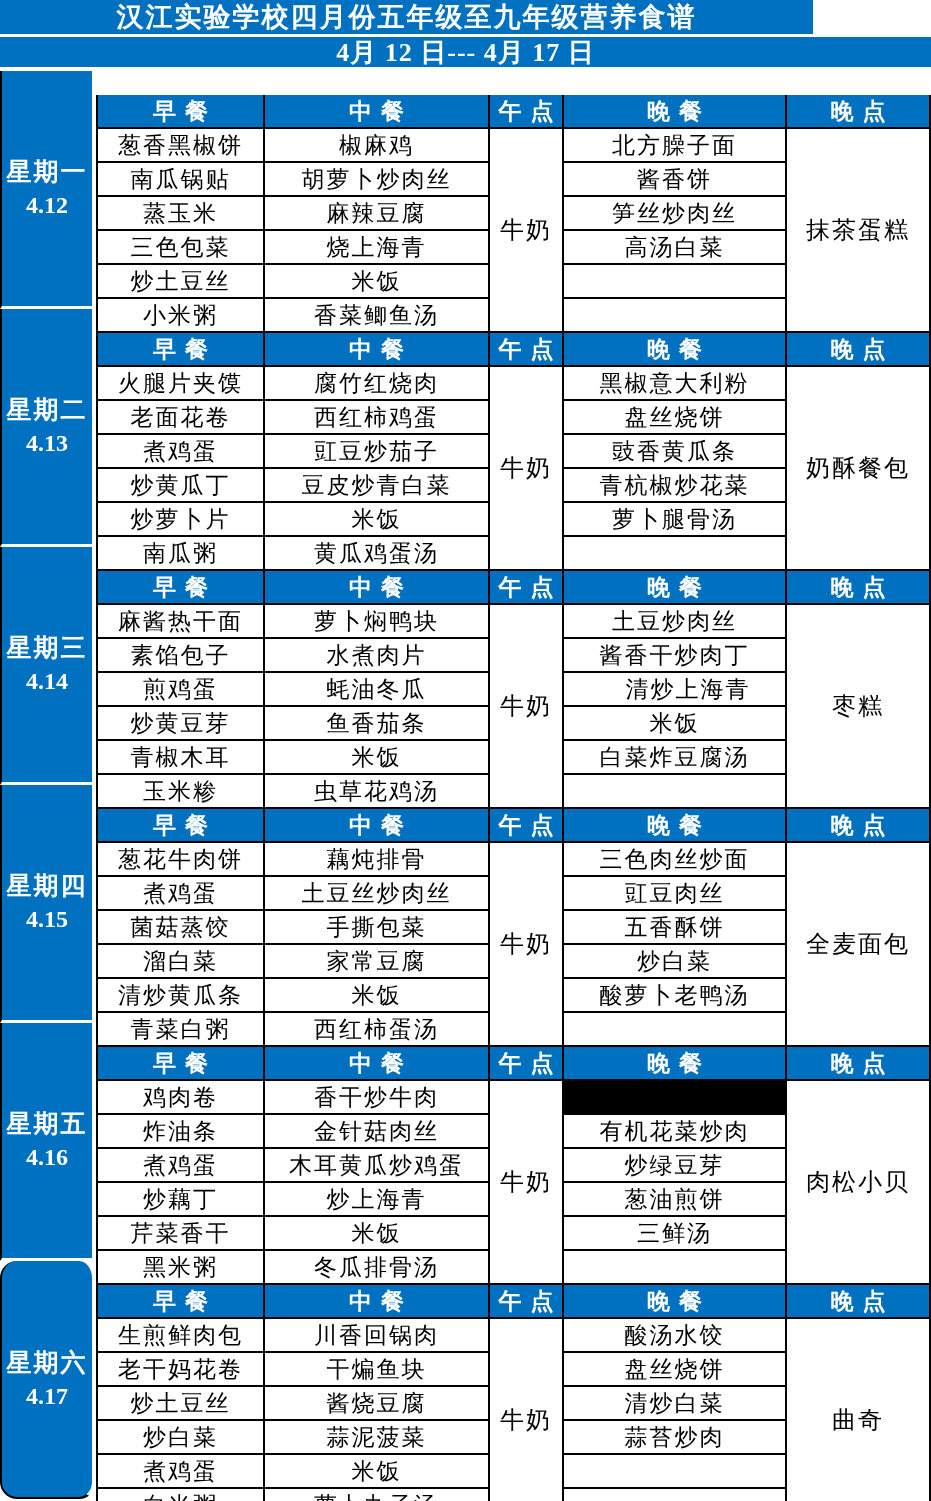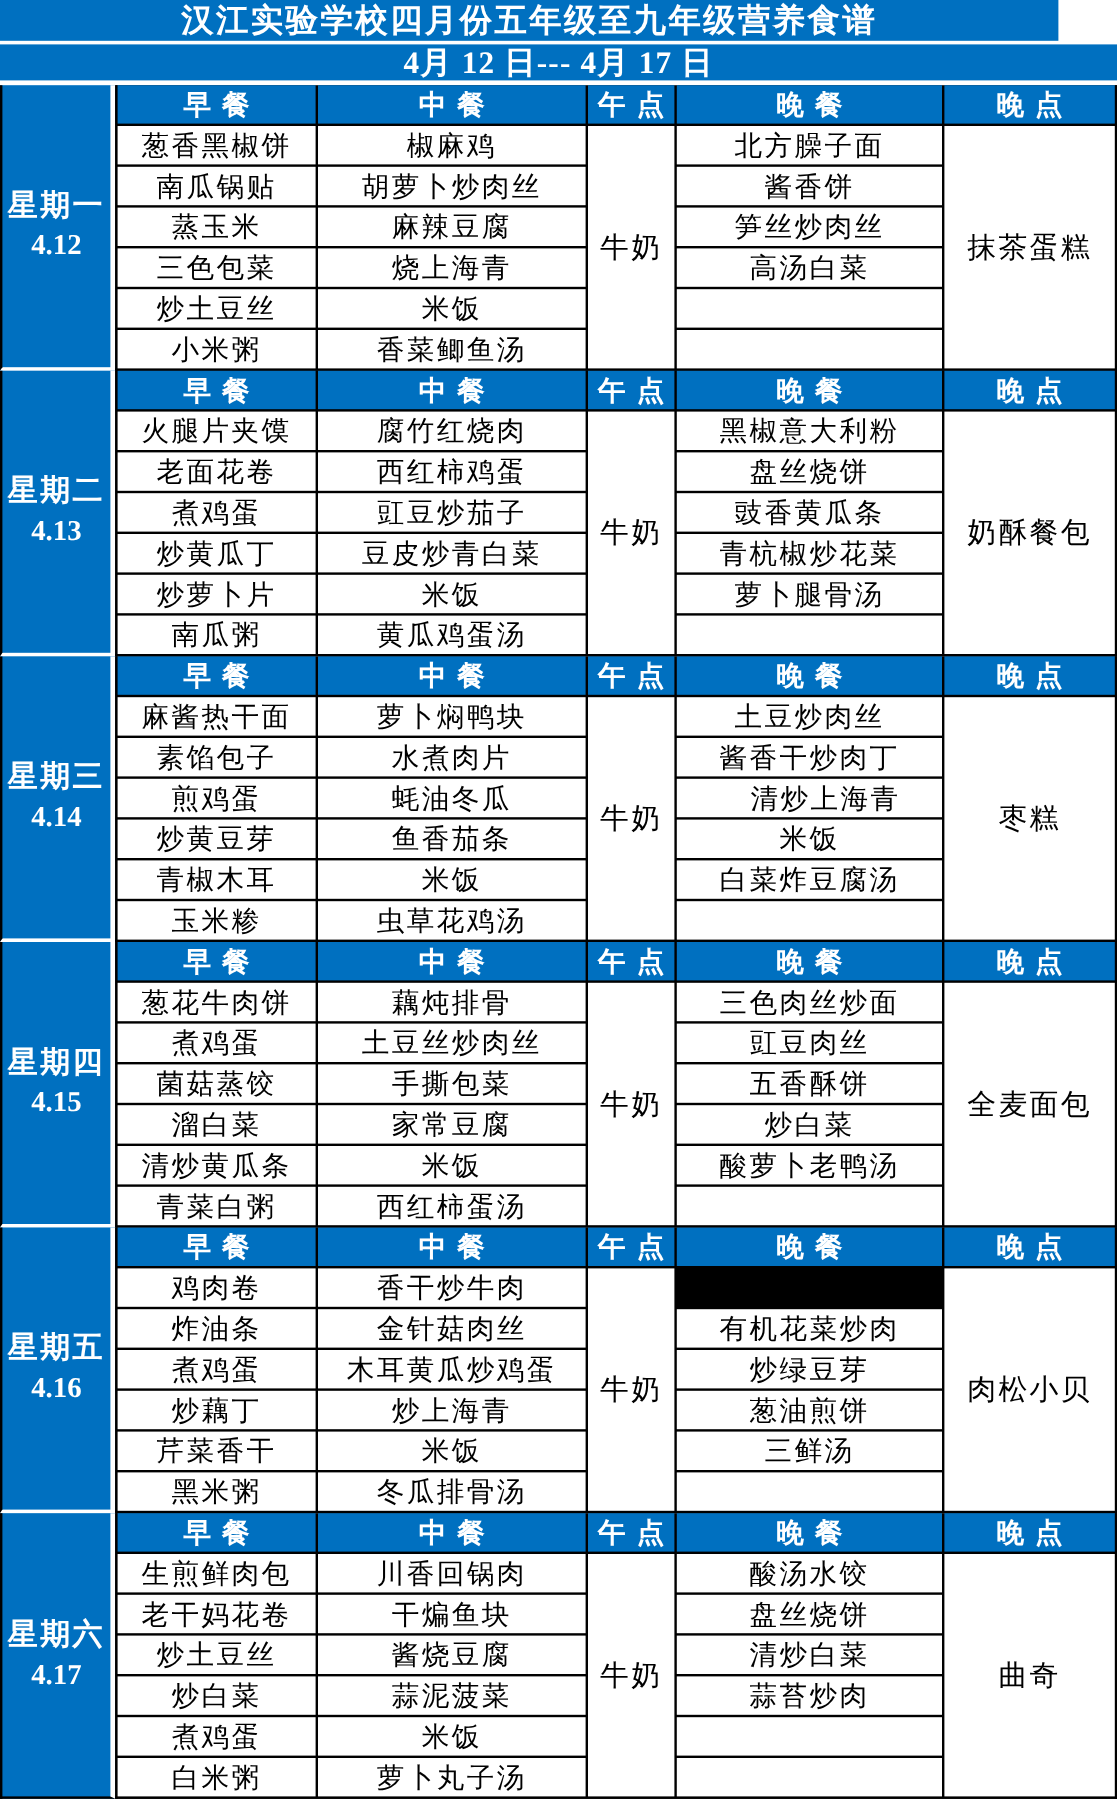--- a/index.html
+++ b/index.html
@@ -1,54 +1,55 @@
 <!DOCTYPE html>
 <html><head>
 <meta charset="utf-8">
 <style>
   * { margin:0; padding:0; box-sizing:border-box; }
   html,body { background:#ffffff; }
   body { font-family:"Liberation Serif","DejaVu Serif",serif; }
   .page { width:931px; height:1501px; background:#ffffff; overflow:hidden; }
 
   .title-bar{
-    width:882px; height:34px; background:#0070C0; color:#ffffff;
+    width:813px; height:34px; background:#0070C0; color:#ffffff;
     display:flex; align-items:center; justify-content:center;
     font-size:27px; font-weight:bold; letter-spacing:2px;
     margin-bottom:3px;
   }
   .subtitle-bar{
     width:931px; height:30px; background:#0070C0; color:#ffffff;
     display:flex; align-items:center; justify-content:center;
     font-size:26px; font-weight:bold; letter-spacing:1px;
     margin-bottom:4px;
   }
 
   .block{ display:flex; width:931px; height:238px; }
 
   .day-cell{
     width:96px; height:238px; background:#0070C0; color:#ffffff;
     border-left:2px solid #000000; border-right:4px solid #ffffff;
     border-bottom:3px solid #ffffff;
     display:flex; flex-direction:column; align-items:center; justify-content:center;
     font-weight:bold; text-align:center;
   }
-  .day-cell.last{ border-bottom:2px solid #000000; }
+  .day-cell.last{ border-bottom:2px solid #000000;border-radius:17px; }
   .day-name{ font-size:25px; letter-spacing:2px; line-height:1.35; }
   .day-date{ font-size:24px; line-height:1.35; }
 
   .grid{
     width:835px; height:238px;
     display:grid;
     grid-template-columns:165px 223px 72px 221px 142px;
     grid-template-rows:32px repeat(6,32px);
     gap:2px;
     background:#000000;
     border:2px solid #000000;
     border-top:none;
+    margin-top:24px;
   }
   .cell{
     background:#ffffff; color:#000000;
     display:flex; align-items:center; justify-content:center;
     font-size:23px; letter-spacing:2px; white-space:nowrap; overflow:hidden;
   }
   .cell.head{
     background:#0070C0; color:#ffffff; font-weight:bold; font-size:23px;
   }
   .cell.head span{ letter-spacing:0.40em; margin-right:-0.40em; }

